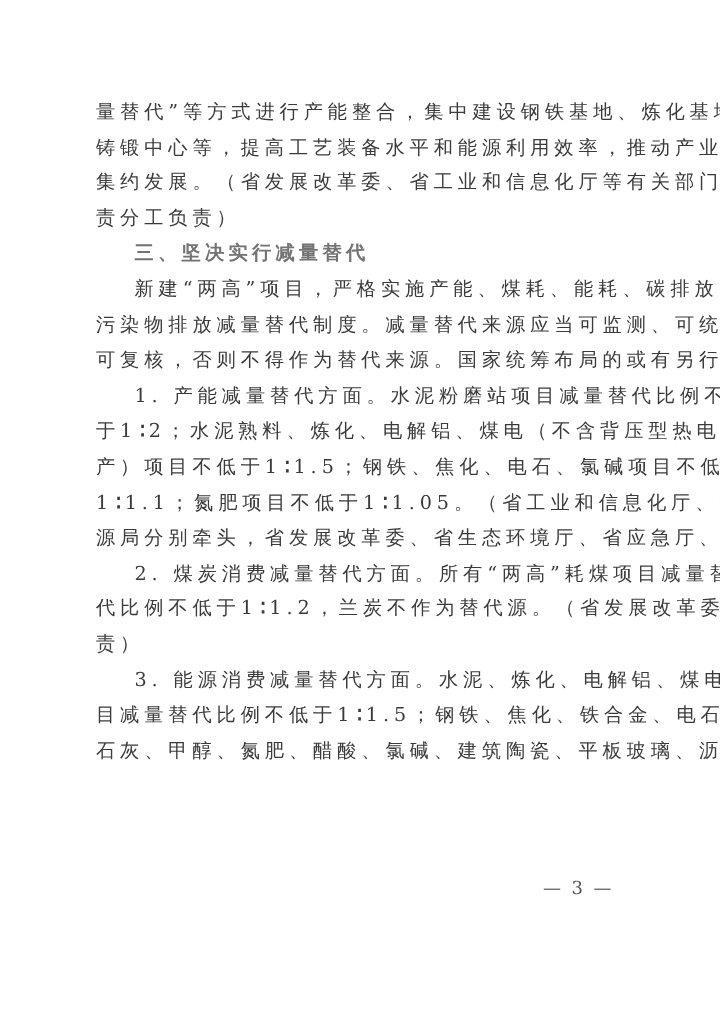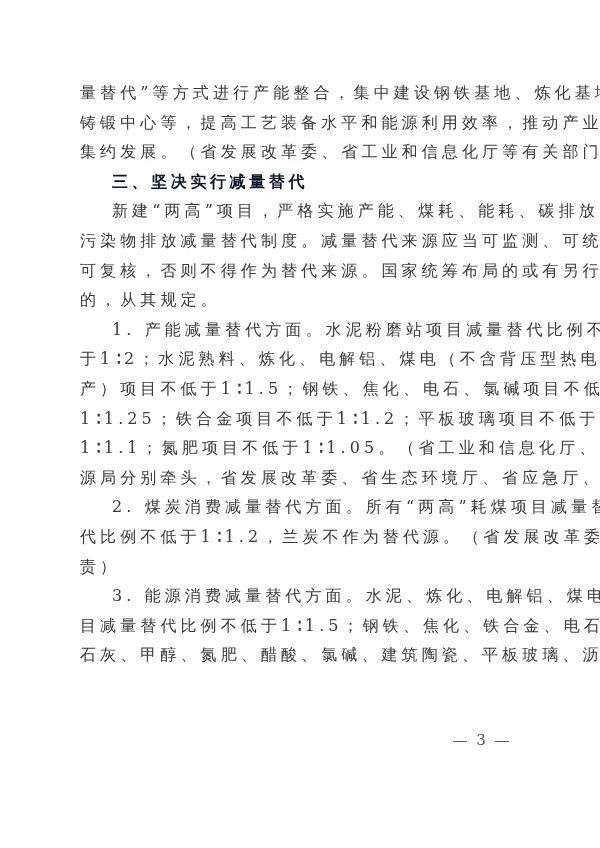--- a/index.html
+++ b/index.html
@@ -28,21 +28,21 @@
       letter-spacing: 4.1px;
       white-space: nowrap;
       overflow: visible;
     }
     .indent {
       padding-left: 32px;
     }
     .heading {
       font-family: "DejaVu Sans", "Liberation Sans", sans-serif;
       font-weight: bold;
-      color: #0f172a;
+      color: #737373;
       letter-spacing: 3.6px;
     }
     .page-number {
       position: absolute;
       left: 452px;
       top: 731px;
       width: 60px;
       text-align: center;
       font-size: 15px;
       color: #555555;
@@ -50,29 +50,28 @@
       font-family: "DejaVu Serif", "Liberation Serif", serif;
     }
   </style>
 </head>
 <body>
 
 <div class="page">
   <div class="line">量替代”等方式进行产能整合，集中建设钢铁基地、炼化基地、</div>
   <div class="line">铸锻中心等，提高工艺装备水平和能源利用效率，推动产业集聚</div>
   <div class="line">集约发展。（省发展改革委、省工业和信息化厅等有关部门按职</div>
+  <div class="line">责分工负责）</div>
   <div class="line indent heading">三、坚决实行减量替代</div>
   <div class="line indent">新建“两高”项目，严格实施产能、煤耗、能耗、碳排放、</div>
   <div class="line">污染物排放减量替代制度。减量替代来源应当可监测、可统计、</div>
   <div class="line">可复核，否则不得作为替代来源。国家统筹布局的或有另行规定</div>
-  <div class="line">的，从其规定。</div>
   <div class="line indent">1. 产能减量替代方面。水泥粉磨站项目减量替代比例不低</div>
   <div class="line">于1∶2；水泥熟料、炼化、电解铝、煤电（不含背压型热电联</div>
   <div class="line">产）项目不低于1∶1.5；钢铁、焦化、电石、氯碱项目不低于</div>
-  <div class="line">1∶1.25；铁合金项目不低于1∶1.2；平板玻璃项目不低于</div>
   <div class="line">1∶1.1；氮肥项目不低于1∶1.05。（省工业和信息化厅、省能</div>
   <div class="line">源局分别牵头，省发展改革委、省生态环境厅、省应急厅、省市</div>
   <div class="line indent">2. 煤炭消费减量替代方面。所有“两高”耗煤项目减量替</div>
   <div class="line">代比例不低于1∶1.2，兰炭不作为替代源。（省发展改革委负</div>
   <div class="line">责）</div>
   <div class="line indent">3. 能源消费减量替代方面。水泥、炼化、电解铝、煤电项</div>
   <div class="line">目减量替代比例不低于1∶1.5；钢铁、焦化、铁合金、电石、</div>
   <div class="line">石灰、甲醇、氮肥、醋酸、氯碱、建筑陶瓷、平板玻璃、沥青防</div>
 </div>
 

